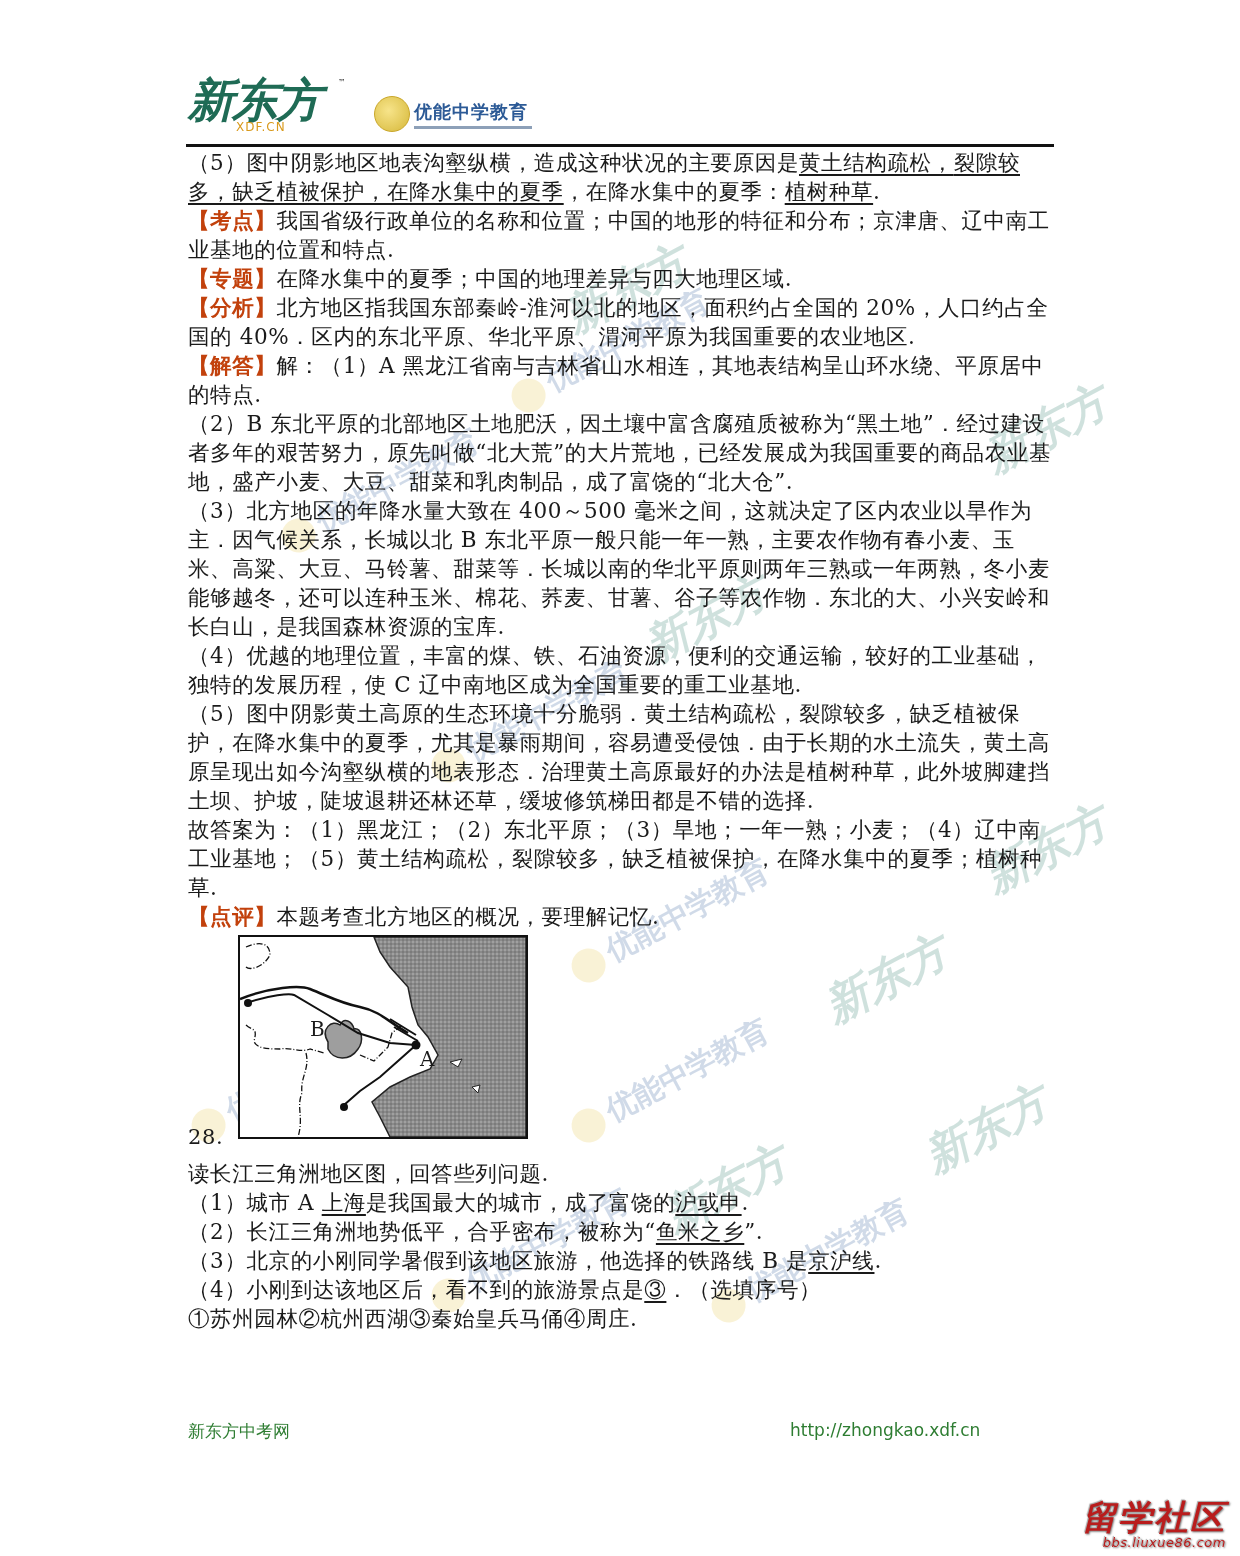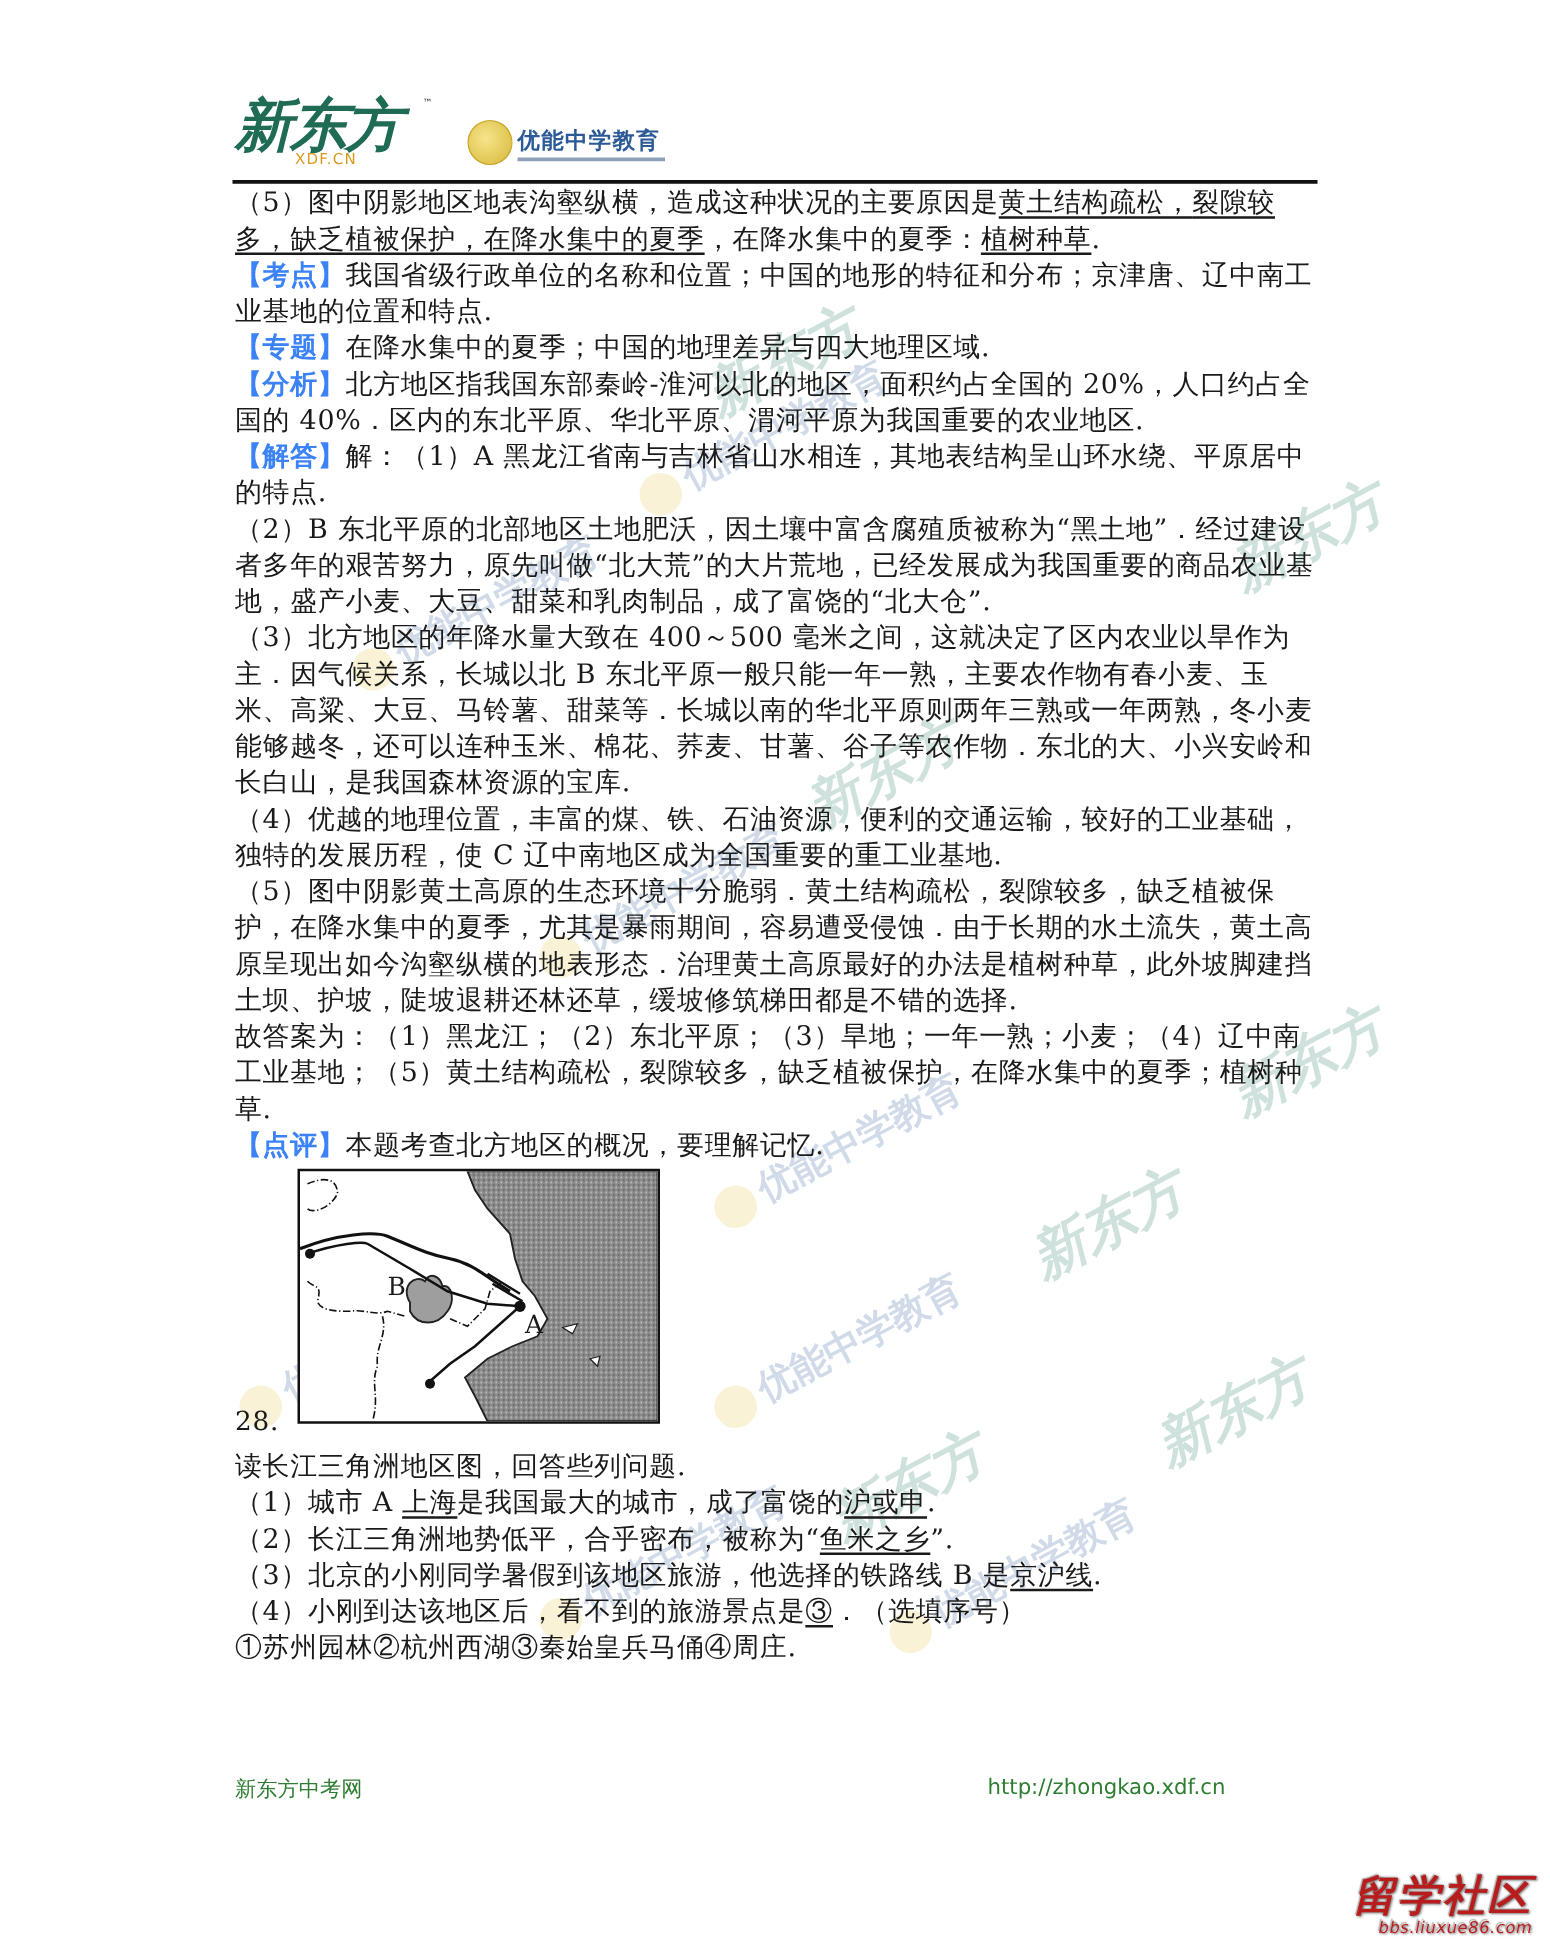--- a/index.html
+++ b/index.html
@@ -130,21 +130,21 @@
     }
     .content p {
       margin: 0;
     }
     .ul {
       text-decoration: underline;
       text-underline-offset: 4px;
       text-decoration-thickness: 2px;
     }
     .tag {
-      color: #3b82f6;
+      color: #c2410c;
       font-weight: bold;
       font-family: "DejaVu Sans", sans-serif;
     }
     
     .map-wrap {
       position: relative;
       height: 216px;
       margin-top: 4px;
     }
     .map-box {

